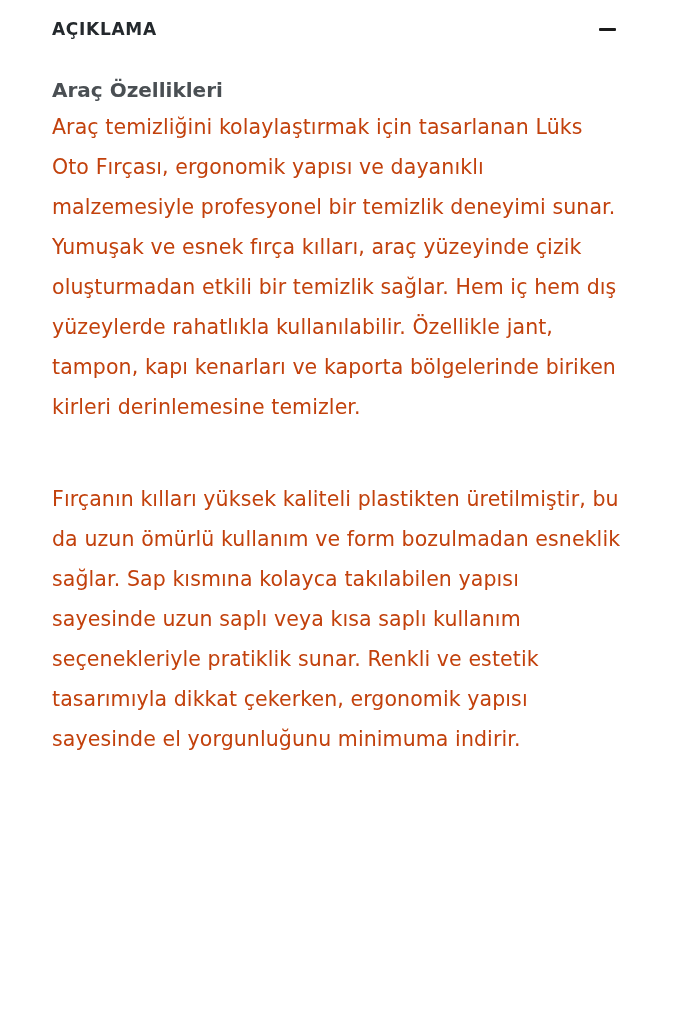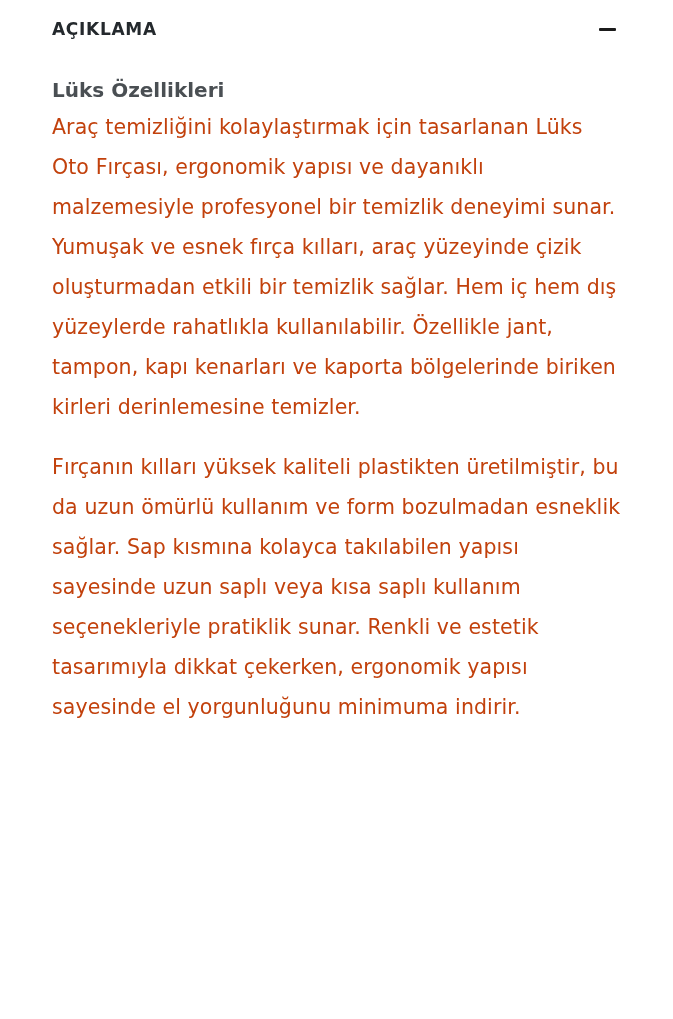--- a/index.html
+++ b/index.html
@@ -79,35 +79,35 @@
   
   .body-text {
     font-size: 20.5px;
     line-height: 40px;
     color: #c2410c;
     margin: 4px 0 0 0;
     font-weight: 400;
     letter-spacing: 0.1px;
   }
   .body-text + .body-text {
-    margin-top: 20px;
+    margin-top: 52px;
   }
 </style>
 </head>
 <body>
 
 <div class="page">
 
   <div class="section-header">
     <div class="section-header-label">AÇIKLAMA</div>
     <div class="collapse-toggle">
       <span class="bar"></span>
     </div>
   </div>
 
 
-  <h2 class="sub-heading">Lüks Özellikleri</h2>
+  <h2 class="sub-heading">Araç Özellikleri</h2>
 
   <p class="body-text">Araç temizliğini kolaylaştırmak için tasarlanan Lüks Oto Fırçası, ergonomik yapısı ve dayanıklı malzemesiyle profesyonel bir temizlik deneyimi sunar. Yumuşak ve esnek fırça kılları, araç yüzeyinde çizik oluşturmadan etkili bir temizlik sağlar. Hem iç hem dış yüzeylerde rahatlıkla kullanılabilir. Özellikle jant, tampon, kapı kenarları ve kaporta bölgelerinde biriken kirleri derinlemesine temizler.</p>
 
   <p class="body-text">Fırçanın kılları yüksek kaliteli plastikten üretilmiştir, bu da uzun ömürlü kullanım ve form bozulmadan esneklik sağlar. Sap kısmına kolayca takılabilen yapısı sayesinde uzun saplı veya kısa saplı kullanım seçenekleriyle pratiklik sunar. Renkli ve estetik tasarımıyla dikkat çekerken, ergonomik yapısı sayesinde el yorgunluğunu minimuma indirir.</p>
 
 </div>
 
 </body></html>

